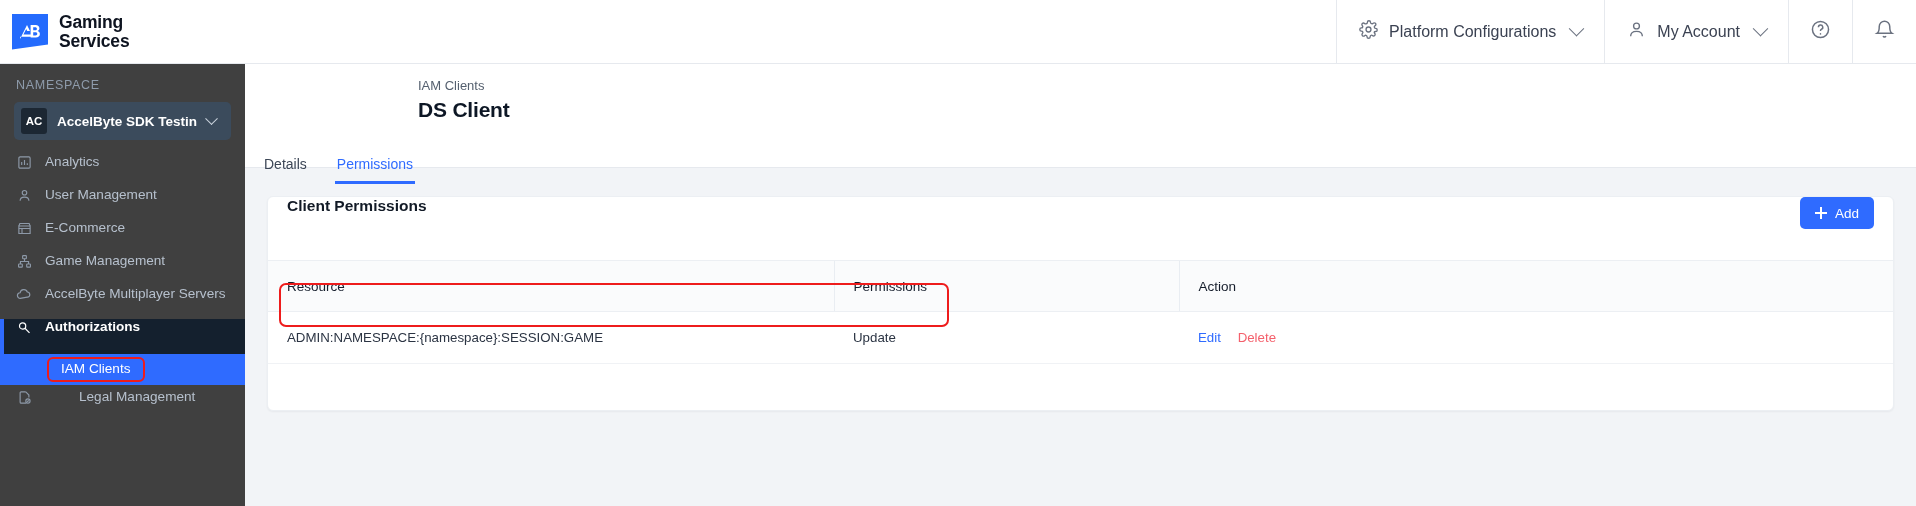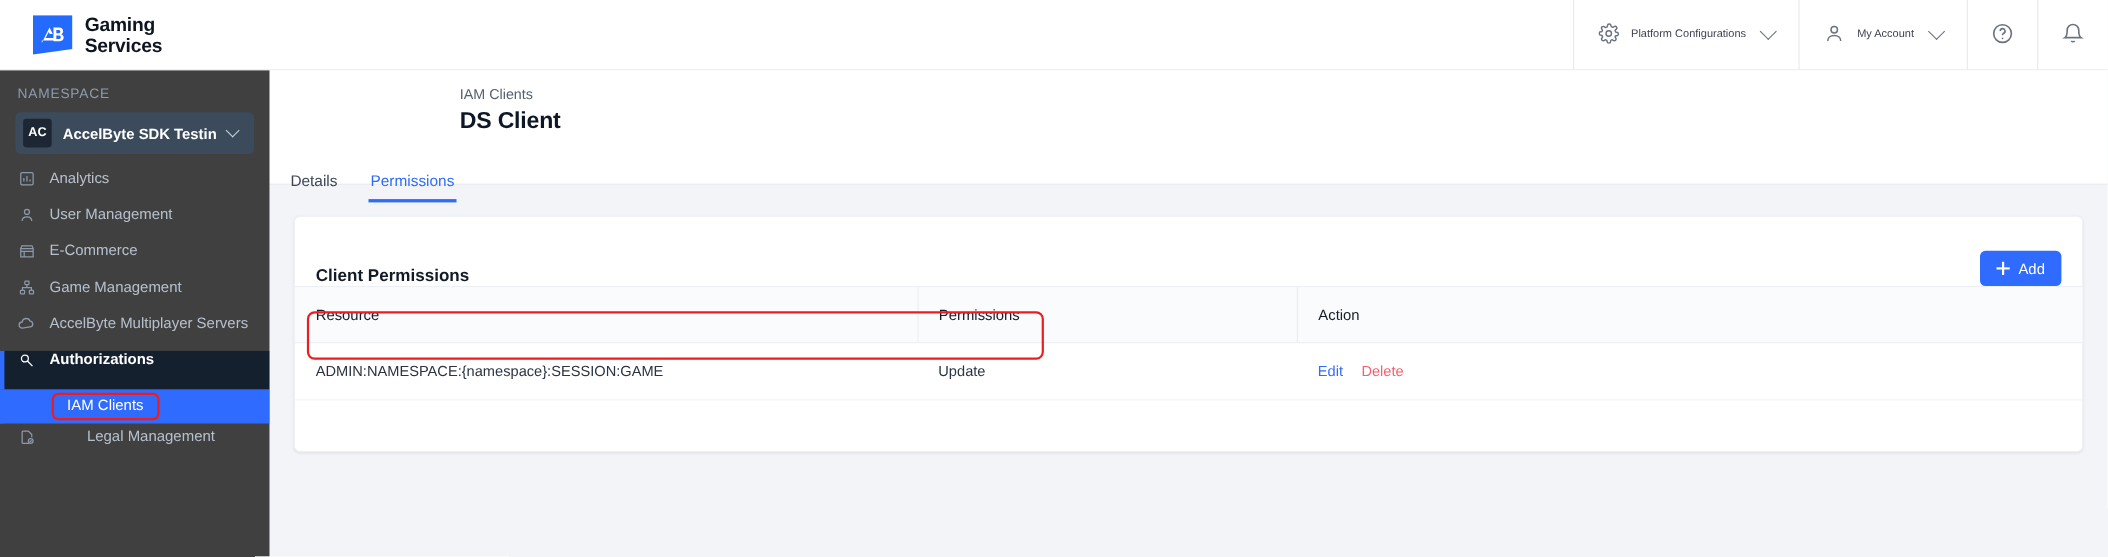--- a/index.html
+++ b/index.html
@@ -25,21 +25,21 @@
     background: #ffffff;
     border-bottom: 1px solid #e6e9ee;
     display: flex;
     align-items: stretch;
     justify-content: space-between;
   }
   .brand {
     display: flex;
     align-items: center;
     gap: 11px;
-    padding-left: 30px;
+    padding-left: 12px;
     width: 300px;
   }
   .brand-mark {
     width: 36px;
     height: 36px;
     background: #246bfd;
     position: relative;
     clip-path: polygon(0 0, 100% 0, 100% 86%, 0 100%);
     display: flex;
     align-items: center;
@@ -59,21 +59,21 @@
     display: flex;
     align-items: stretch;
   }
   .topnav-item {
     display: flex;
     align-items: center;
     gap: 11px;
     padding: 0 22px;
     border-left: 1px solid #e6e9ee;
     color: #3b4252;
-    font-size: 10px;
+    font-size: 16px;
     cursor: pointer;
     white-space: nowrap;
   }
   .topnav-item.icon-only { padding: 0 21px; }
   .chev {
     width: 11px; height: 11px;
     border-right: 1.6px solid #6b7280;
     border-bottom: 1.6px solid #6b7280;
     transform: rotate(45deg) translate(-2px,-2px);
     margin-left: 4px;
@@ -242,21 +242,21 @@
   .card {
     background: #ffffff;
     border-radius: 6px;
     border: 1px solid #eceff3;
     box-shadow: 0 1px 2px rgba(16,24,40,.05);
     overflow: visible;
   }
   .card-head {
     height: 63px;
     display: flex;
-    align-items: flex-end;
+    align-items: flex-start;
     justify-content: space-between;
     padding: 0 19px 0 19px;
   }
   .card-title { font-size: 15.5px; font-weight: bold; color: #121a26; }
   .btn-add {
     background: #2f6bff;
     color: #ffffff;
     border: none;
     border-radius: 5px;
     height: 32px;

